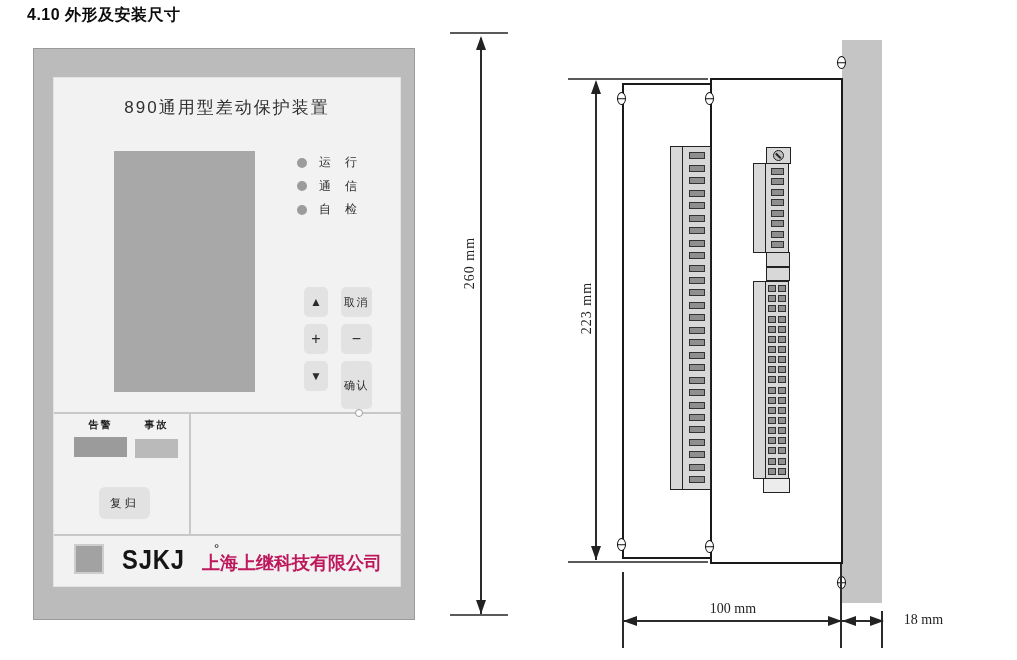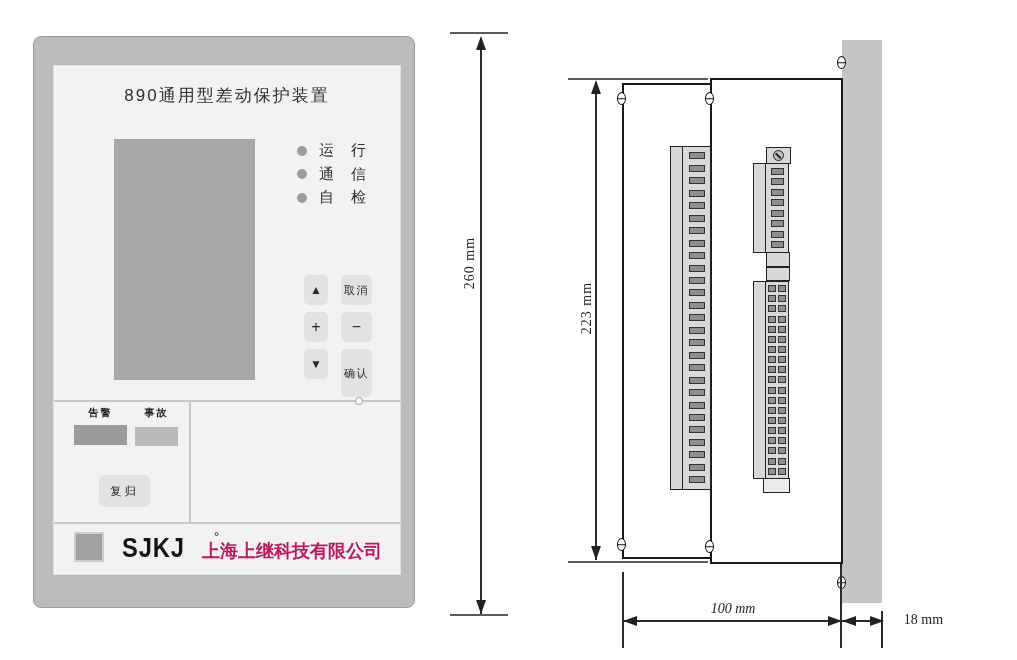--- a/index.html
+++ b/index.html
@@ -5,35 +5,35 @@
   * { margin:0; padding:0; box-sizing:border-box; }
   body { background:#fff; font-family:"Liberation Sans","DejaVu Sans",sans-serif; }
   #canvas { position:relative; width:1017px; height:660px; background:#ffffff; overflow:hidden; }
 
   
   #heading { position:absolute; left:27px; top:5px; font-size:16px; font-weight:bold; color:#0d0d0d; letter-spacing:.5px; }
   #caption-front { position:absolute; left:183px; top:620px; font-size:27px; letter-spacing:5px; color:#4a4a4a;
                    font-family:"Liberation Serif","DejaVu Serif",serif; }
 
   
-  #bezel { position:absolute; left:33px; top:36px; width:382px; height:572px; background:#bbbbbb;
-           border:1px solid #9a9a9a; border-radius:8px; }
+  #bezel { position:absolute; left:33px; top:48px; width:382px; height:572px; background:#bbbbbb;
+           border:1px solid #9a9a9a; border-radius:0; }
   #face  { position:absolute; left:19px; top:28px; width:348px; height:510px; background:#f2f2f3; border:1px solid #e2e2e2; }
   #fp-title { position:absolute; left:0; top:18px; width:100%; text-align:center; font-size:17px; letter-spacing:2px; color:#2f2f2f; }
   #lcd { position:absolute; left:60px; top:73px; width:141px; height:241px; background:#a8a8a8; }
 
   .led-group { position:absolute; left:243px; }
   #status-leds { top:73px; }
   #function-leds { top:142px; }
   .led-row { display:flex; align-items:center; }
   .g1 .led-row { height:23.5px; }
   .g2 .led-row { height:20px; }
   .led-dot { width:10px; height:10px; border-radius:50%; background:#9c9c9c; flex:0 0 auto; }
   .g2 .led-dot { width:9px; height:9px; }
-  .led-label { margin-left:12px; font-size:15px; letter-spacing:1px; color:#303030; white-space:nowrap; }
+  .led-label { margin-left:12px; font-size:12px; letter-spacing:1px; color:#303030; white-space:nowrap; }
   .g2 .led-label { margin-left:8px; font-size:10px; letter-spacing:.3px; }
 
   .key { position:absolute; background:#e2e2e2; border-radius:5px; display:flex; align-items:center; justify-content:center;
          color:#2b2b2b; }
   #key-up      { left:250px; top:209px; width:24px; height:30px; font-size:12px; }
   #key-cancel  { left:287px; top:209px; width:31px; height:30px; font-size:11px; letter-spacing:1.5px; }
   #key-plus    { left:250px; top:246px; width:24px; height:30px; font-size:16px; }
   #key-minus   { left:287px; top:246px; width:31px; height:30px; font-size:16px; }
   #key-down    { left:250px; top:283px; width:24px; height:30px; font-size:12px; }
   #key-confirm { left:287px; top:283px; width:31px; height:48px; font-size:11px; letter-spacing:1.5px;text-align:center; }
@@ -102,20 +102,21 @@
 
   .screw { position:absolute; width:9px; height:13px; border:1.5px solid #111; border-radius:50%; background:#fff; }
   .screw::after { content:""; position:absolute; left:-1px; right:-1px; top:50%; height:1.5px; background:#111;
                   transform:translateY(-50%); }
 </style>
 </head>
 <body>
 
 <div id="canvas">
 
+  <div id="heading">4.10 外形及安装尺寸</div>
 
   <div id="bezel">
     <div id="face">
       <div id="fp-title">890通用型差动保护装置</div>
       <div id="lcd"></div>
 
       <div id="status-leds" class="led-group g1">
           <div class="led-row">
             <div class="led-dot"></div>
             <div class="led-label">运　行</div>
@@ -308,21 +309,21 @@
   <div class="dimline" style="left:595px;top:82px;width:2px;height:478px;"></div>
   <div class="arr arr-up" style="left:591px;top:80px;"></div>
   <div class="arr arr-down" style="left:591px;top:546px;"></div>
   <div class="dim-label-v" style="left:547px;top:300px;">223 mm</div>
 
   <div class="dimline" style="left:622px;top:572px;width:2px;height:76px;"></div>
   <div class="dimline" style="left:840px;top:564px;width:2px;height:84px;"></div>
   <div class="dimline" style="left:623px;top:620px;width:219px;height:2px;"></div>
   <div class="arr arr-left" style="left:623px;top:616px;"></div>
   <div class="arr arr-right" style="left:828px;top:616px;"></div>
-  <div class="dim-label-h" style="left:697px;top:601px;width:72px;font-style:italic;">100 mm</div>
+  <div class="dim-label-h" style="left:697px;top:601px;width:72px;">100 mm</div>
 
   <div class="dimline" style="left:881px;top:611px;width:2px;height:37px;"></div>
   <div class="dimline" style="left:842px;top:620px;width:41px;height:2px;"></div>
   <div class="arr arr-left" style="left:842px;top:616px;"></div>
   <div class="arr arr-right" style="left:870px;top:616px;"></div>
   <div class="dim-label-h" style="left:896px;top:612px;width:55px;">18 mm</div>
 
 </div>
 
 </body></html>

